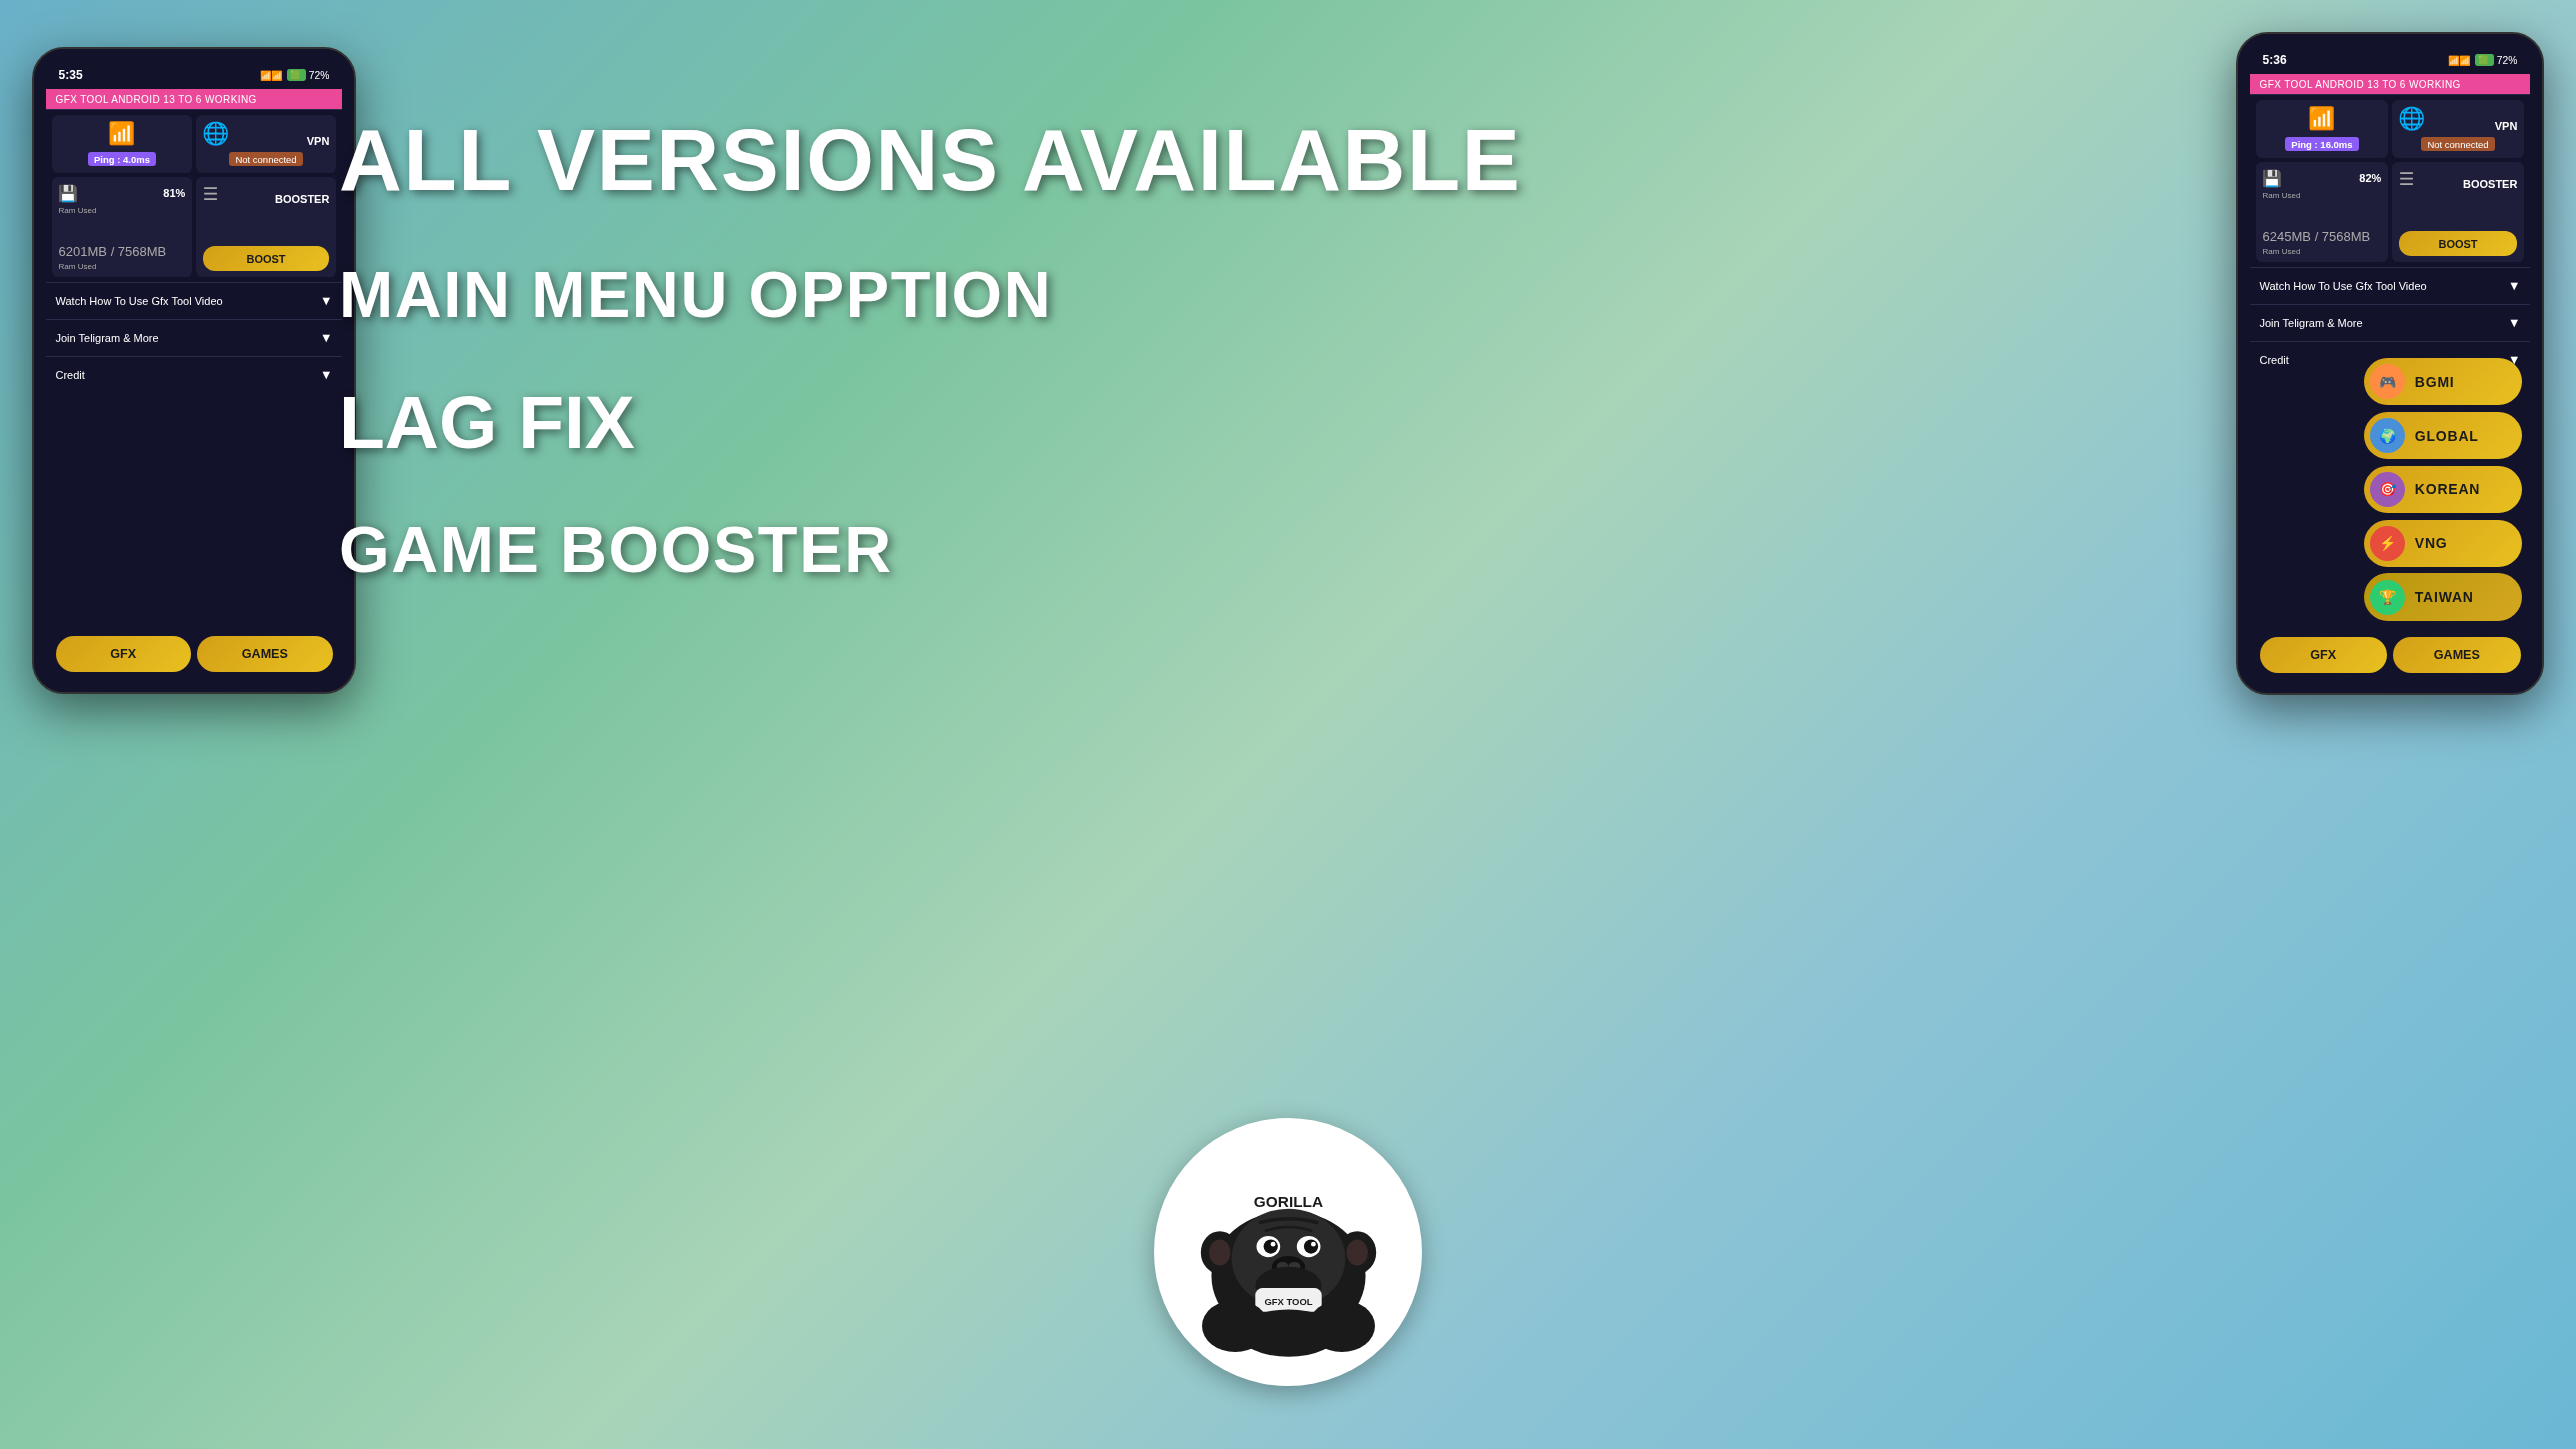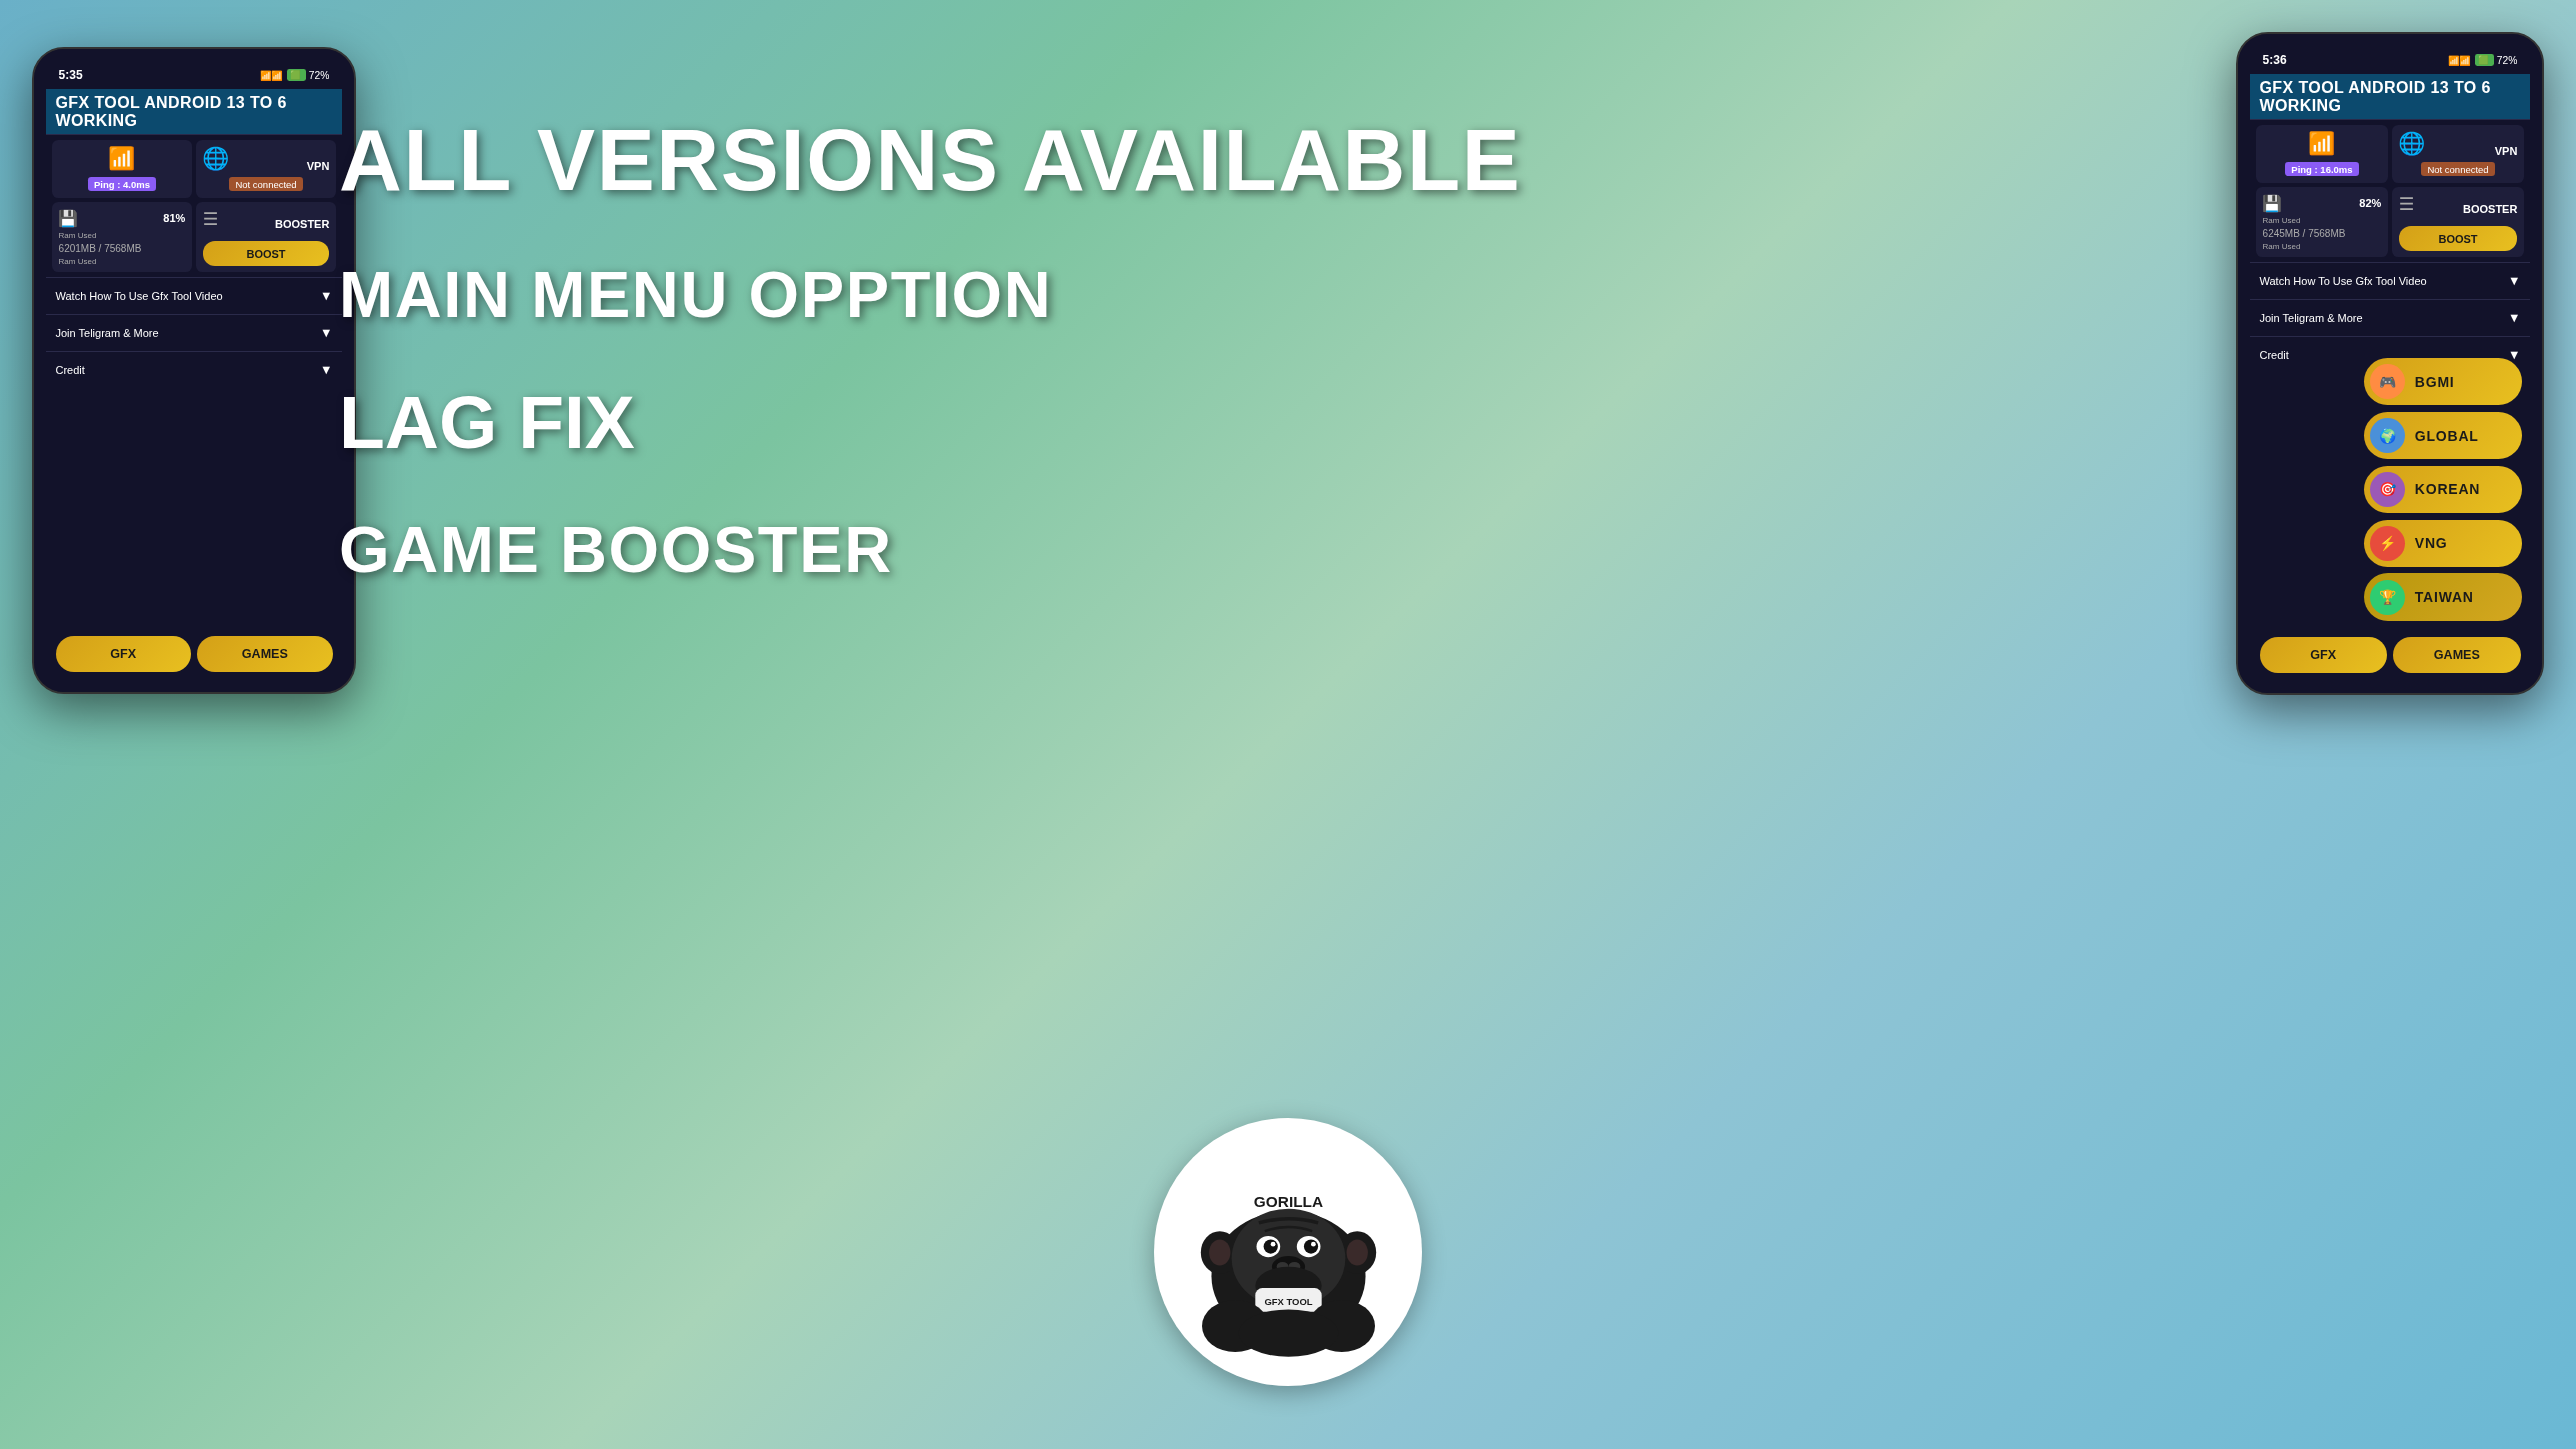--- a/index.html
+++ b/index.html
@@ -97,25 +97,25 @@
     .battery-icon {
       background: #4CAF50;
       border-radius: 2.4px;
       padding: 0.8px 4px;
       font-size: 8.7px;
       color: white;
     }
 
     
     .app-header {
-      background: #0c4a6e;
+      background: #ec4899;
       padding: 4.7px 9.5px;
-      font-size: 16px;
-      color: white;
-      font-weight: bold;
+      font-size: 10px;
+      color: white;
+      font-weight: normal;
       letter-spacing: 0.4px;
       border-bottom: 0.8px solid #2a2a4a;
     }
 
     
     .wifi-vpn-row {
       display: flex;
       gap: 4.7px;
       padding: 4.7px 6.3px;
       background: #12122a;
@@ -171,21 +171,21 @@
       background: #1e1e3a;
       border-radius: 6.3px;
       padding: 6.3px;
       display: flex;
       flex-direction: column;
       gap: 3.2px;
     }
     .ram-header { display: flex; justify-content: space-between; align-items: center; }
     .ram-icon { font-size: 16px; color: #aaa; }
     .ram-percent { font-size: 11px; color: white; font-weight: bold; }
-    .ram-text { font-size: 10px; color: #aaa; }
+    .ram-text { font-size: 13px; color: #aaa; margin-top: 26px; }
     .ram-used { font-size: 8px; color: #aaa; }
 
     .booster-card {
       flex: 1;
       background: #1e1e3a;
       border-radius: 6.3px;
       padding: 6.3px;
       display: flex;
       flex-direction: column;
       align-items: center;

